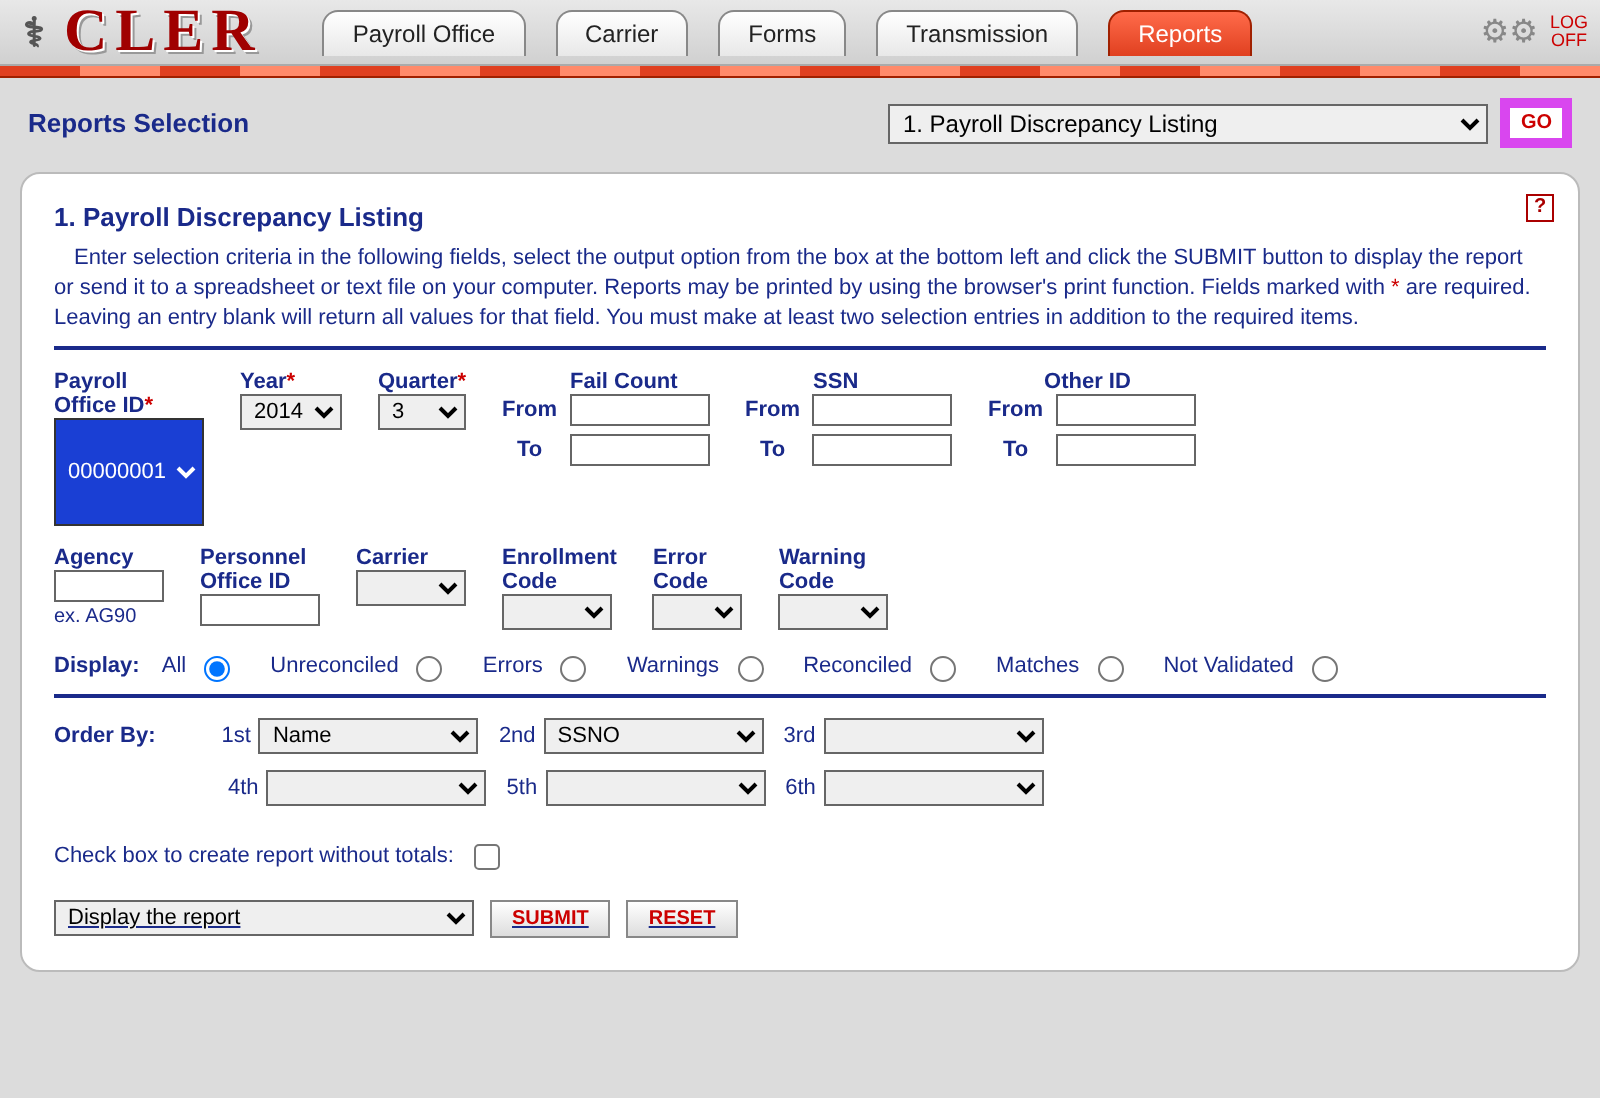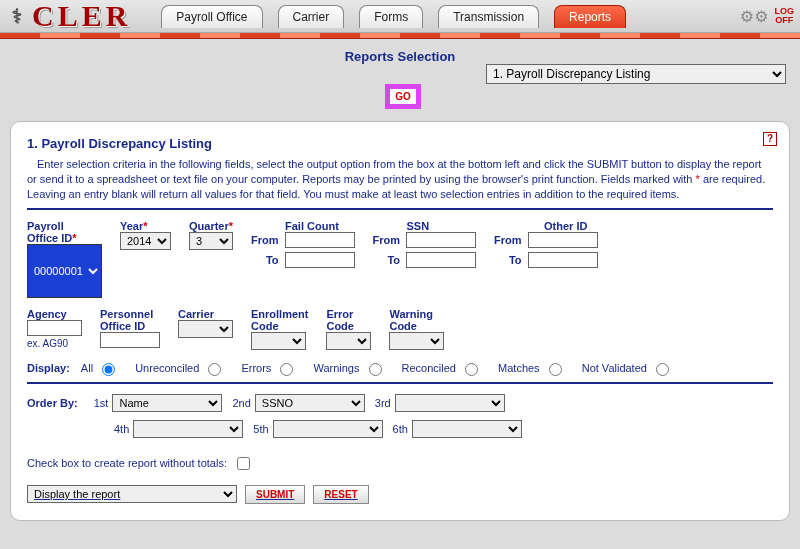--- a/index.html
+++ b/index.html
@@ -55,34 +55,33 @@
     background: linear-gradient(#ff6b4a,#e04020);
     color: #fff;
     border-color: #a02000;
   }
   .topbar-right {
     margin-left: auto;
     display: flex; align-items: center; gap: 6px;
   }
   .gears { color: #888; font-size: 16px; }
   .logoff {
-    color: #c00; font-size: 9px; font-weight: bold;
+    color: #c00; font-size: 9px; font-weight: normal;
     line-height: 9px; text-align: center;
     cursor: pointer;
   }
   .ribbon {
     height: 6px;
     background: repeating-linear-gradient(90deg,#e04020 0 40px,#ff8a6a 40px 80px);
     border-bottom: 1px solid #a02000;
   }
   .subhead {
     display: flex;
     align-items: center;
     padding: 10px 14px 6px 14px;
-    flex-direction: column;
   }
   .subhead-title {
     font-weight: bold;
     color: #1a2a8a;
     font-size: 13px;
   }
   .subhead select {
     width: 300px;
     margin-left: auto;
     font-size: 12px;
@@ -138,28 +137,28 @@
   .sel-po {
     background: #1a3fd4; color: #fff; border: 1px solid #333;
     font-size: 11px; padding: 19px 2px;
   }
   select, input[type=text] {
     font-size: 11px;
     border: 1px solid #666;
     padding: 1px 2px;
   }
   .ft-pair { display: grid; grid-template-columns: auto auto; gap: 4px 6px; align-items: center;}
-  .ft-pair span { font-weight: bold; color: #1a2a8a; text-align: right;}
+  .ft-pair span { font-weight: bold; color: #1a2a8a; text-align: center;}
   .ft-pair input { width: 70px; }
   .ex { color: #1a2a8a; font-size: 10px; margin-top: 2px;}
   .display-row, .order-row, .chk-row { margin-top: 8px; }
   .display-row label { font-weight: bold; margin-right: 8px;}
   .radio-grp { display: inline-flex; align-items: center; gap: 4px; margin-right: 14px;}
   .order-row { display: flex; align-items: center; gap: 10px; flex-wrap: wrap;}
-  .order-row .lbl { font-weight: bold; margin-right: 6px;}
+  .order-row .lbl { font-weight: bold; margin-right: 23px;}
   .ord-item { display: inline-flex; align-items: center; gap: 4px;}
   .ord-item select { width: 110px;}
   .chk-row { display: flex; align-items: center; gap: 6px; margin-top: 16px;}
   .action-row { margin-top: 12px; display: flex; align-items: center; gap: 8px; text-decoration: underline;}
   .action-row select { width: 210px;}
   .btn {
     border: 1px solid #888;
     background: linear-gradient(#fff,#ddd);
     font-size: 10px;
     padding: 3px 10px;
@@ -232,21 +231,21 @@
     <div class="field">
       <label style="margin-left:34px;">SSN</label>
       <div class="ft-pair">
         <span>From</span>
           <input type="text" style="">
         <span>To</span>
           <input type="text" style="">
       </div>
     </div>
     <div class="field">
-      <label style="margin-left:50px;">Other ID</label>
+      <label style="margin-left:28px;">Other ID</label>
       <div class="ft-pair">
         <span>From</span>
           <input type="text" style="">
         <span>To</span>
           <input type="text" style="">
       </div>
     </div>
   </div>
 
   <div class="row">

